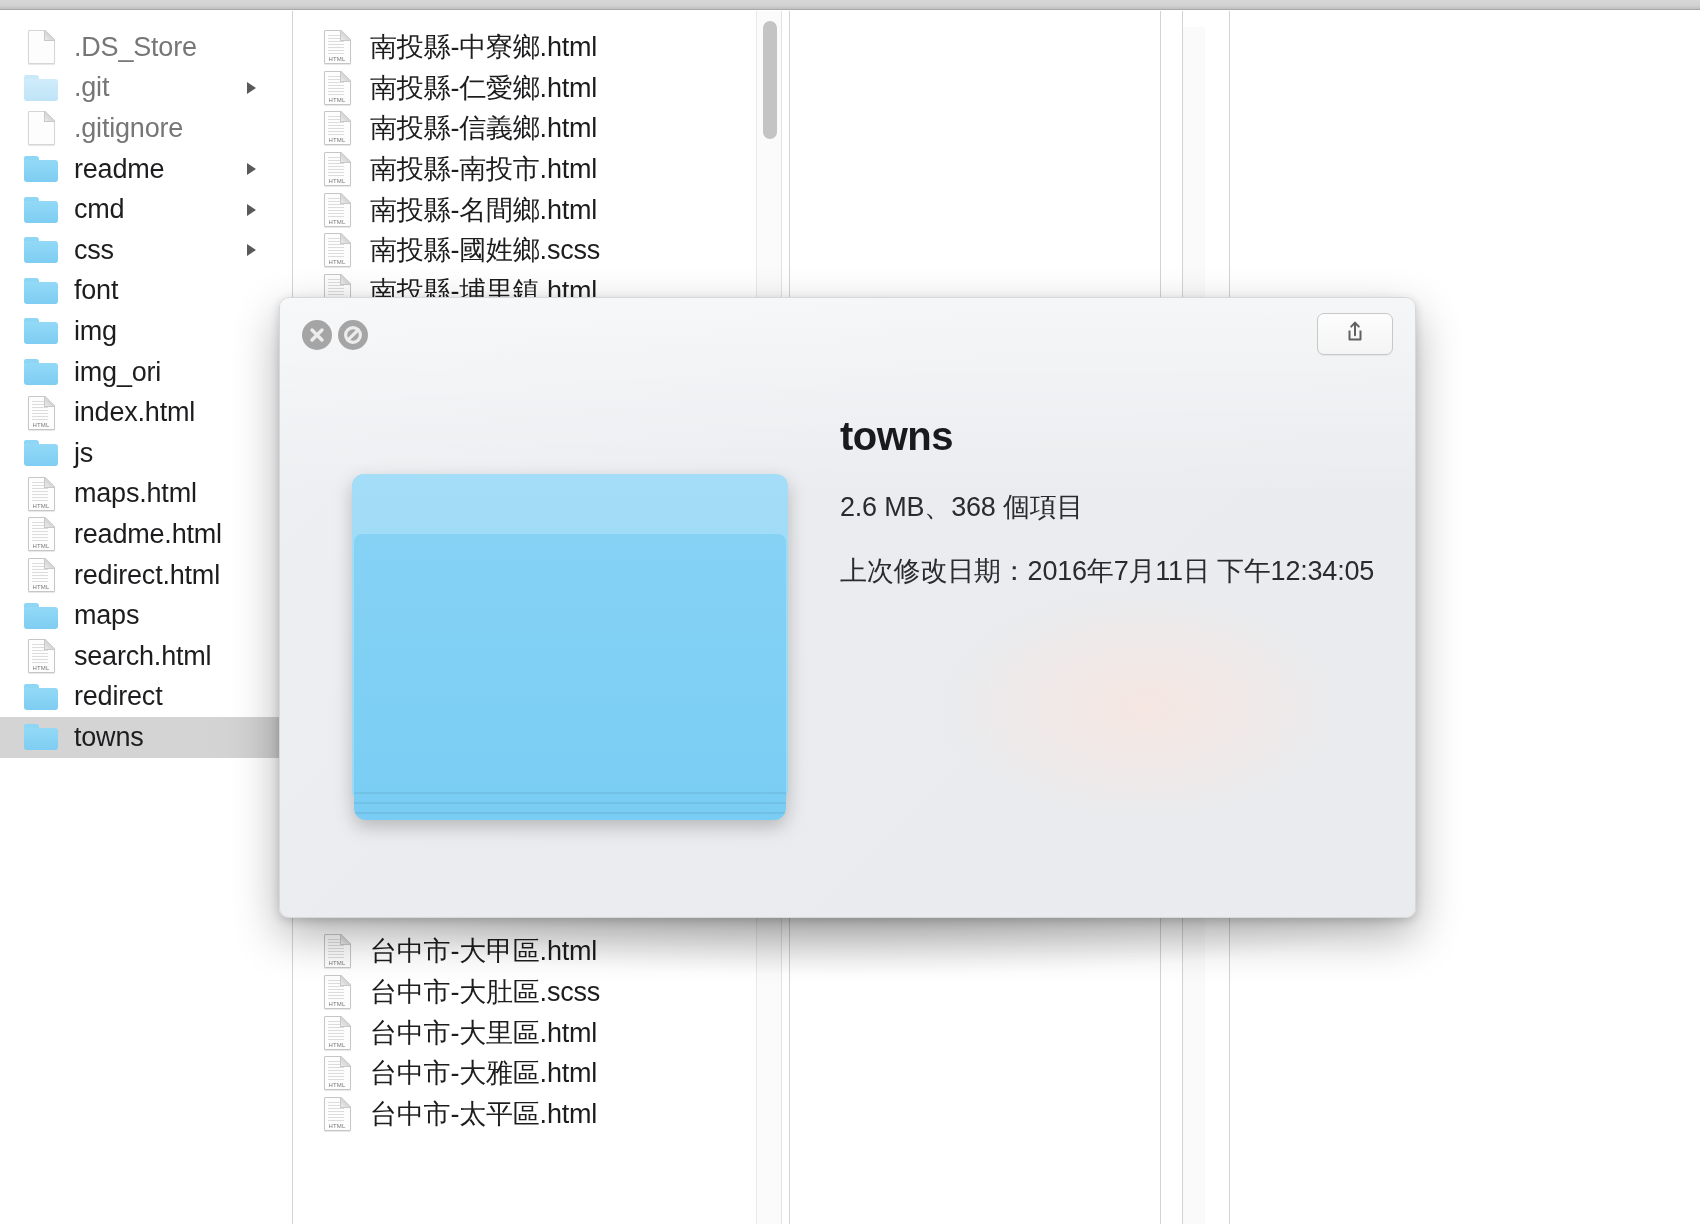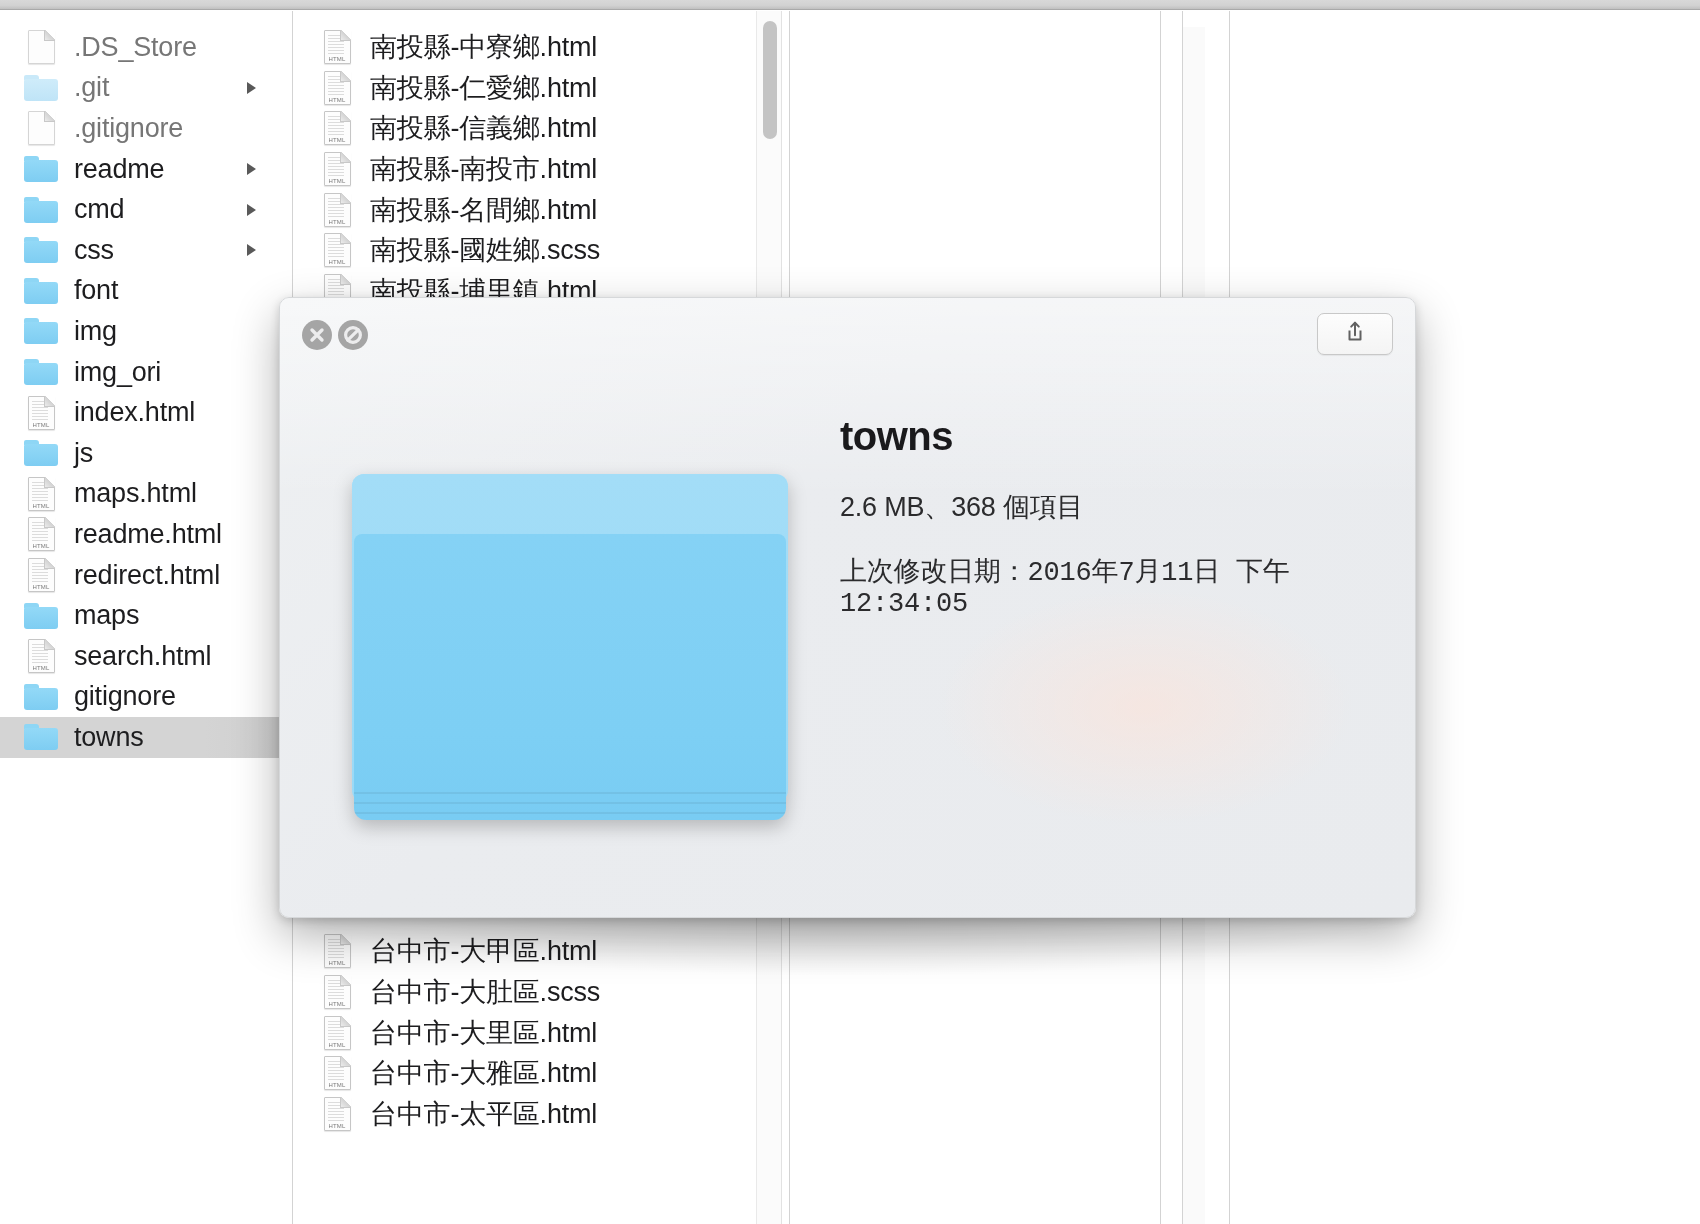--- a/index.html
+++ b/index.html
@@ -210,21 +210,21 @@
 
   .ql-info { flex:1; padding-top: 38px; padding-right: 40px; }
   .ql-title {
     font-size: 40px; font-weight: bold; color: #1a1a1c;
     letter-spacing: -0.5px; margin-bottom: 30px;
   }
   .ql-meta {
     font-size: 27px; color: #2b2b2d; margin-bottom: 28px;
     letter-spacing: -0.2px;
   }
-  .ql-date { font-size: 27px; color: #2b2b2d; letter-spacing: -0.2px; font-family: Liberation Mono, monospace; }
+  .ql-date { font-size: 27px; color: #2b2b2d; letter-spacing: -0.2px; }
 
   
   .ql-castshadow {
     position:absolute; left:279px; top:905px; width:1137px; height:70px;
     background: radial-gradient(ellipse at 50% 0%, rgba(0,0,0,0.16), rgba(0,0,0,0) 72%);
     pointer-events:none;
   }
 </style>
 </head>
 <body>
@@ -418,21 +418,21 @@
           </span>
           <span class="row-label">search.html</span>
         </div>
         <div class="row">
           <span class="ico">
             <span class="folder-sm">
               <span class="tab"></span>
               <span class="body"></span>
             </span>
           </span>
-          <span class="row-label">gitignore</span>
+          <span class="row-label">redirect</span>
         </div>
         <div class="row selected">
           <span class="ico">
             <span class="folder-sm">
               <span class="tab"></span>
               <span class="body"></span>
             </span>
           </span>
           <span class="row-label">towns</span>
         </div>

